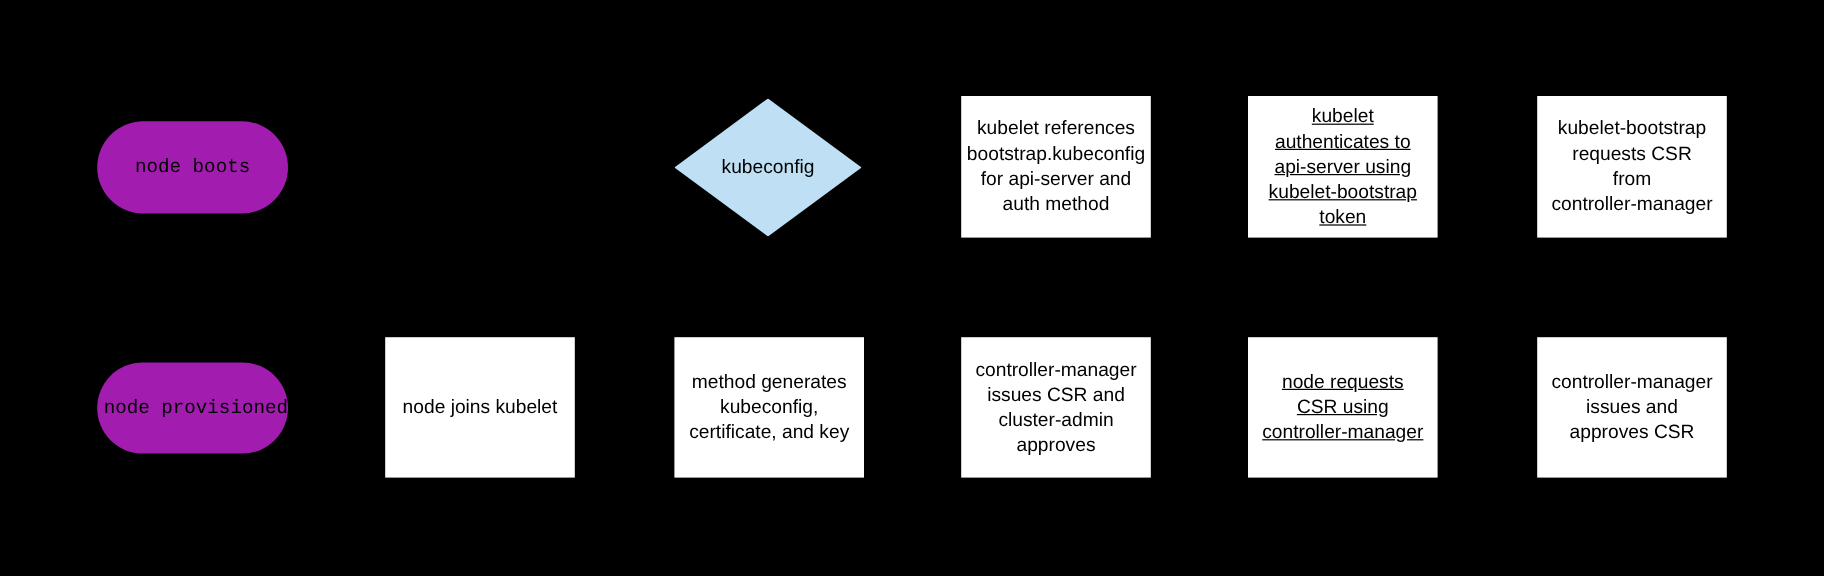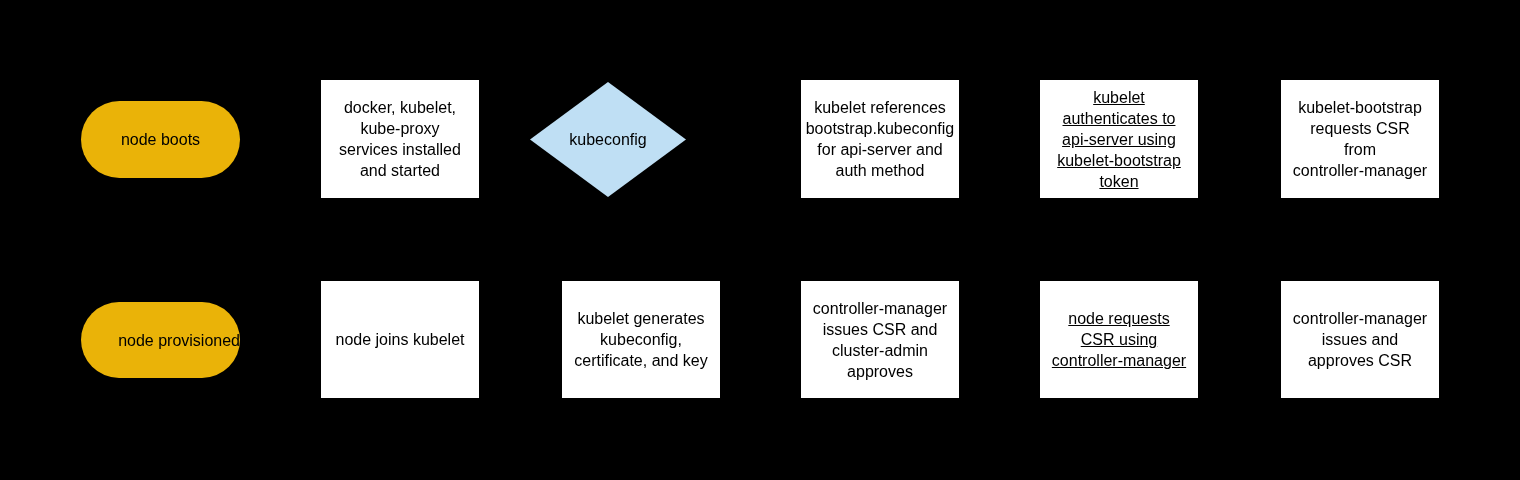--- a/index.html
+++ b/index.html
@@ -32,56 +32,51 @@
     flex: 0 0 auto;
   }
   .process {
     background: #ffffff;
     width: 158px;
     height: 118px;
   }
   .r1-proc { top: 80px; height: 118px; }
   .r2-proc { top: 281px; height: 117px; }
   .terminal {
-    background: #eab308;
+    background: #a21caf;
     width: 159px;
     height: 77px;
     border-radius: 39px;
+    font-family: Liberation Mono, monospace;
   }
   .r1-term { left: 81px; top: 101px; height: 77px; }
   .r2-term { left: 81px; top: 302px; height: 76px; justify-content: flex-end; }
   .decision {
     background: #bfdff4;
     width: 156px;
     height: 115px;
-    left: 530px;
+    left: 562px;
     top: 82px;
     clip-path: polygon(50% 0%, 100% 50%, 50% 100%, 0% 50%);
   }
   .c2 { left: 321px; }
   .c3 { left: 562px; }
   .c4 { left: 801px; text-align: center; }
   .c5 { left: 1040px; text-decoration: underline; }
   .c6 { left: 1281px; }
 </style>
 </head>
 <body>
 
 <div class="canvas">
 
   <div class="node terminal r1-term">
     <span class="lbl">node boots</span>
   </div>
 
-  <div class="node process r1-proc c2">
-    <span class="lbl">docker, kubelet,
-kube-proxy
-services installed
-and started</span>
-  </div>
 
   <div class="node decision">
     <span class="lbl">kubeconfig</span>
   </div>
 
   <div class="node process r1-proc c4">
     <span class="lbl">kubelet references
 bootstrap.kubeconfig
 for api-server and
 auth method</span>
@@ -104,21 +99,21 @@
 
   <div class="node terminal r2-term">
     <span class="lbl">node provisioned</span>
   </div>
 
   <div class="node process r2-proc c2">
     <span class="lbl">node joins kubelet</span>
   </div>
 
   <div class="node process r2-proc c3">
-    <span class="lbl">kubelet generates
+    <span class="lbl">method generates
 kubeconfig,
 certificate, and key</span>
   </div>
 
   <div class="node process r2-proc c4">
     <span class="lbl">controller-manager
 issues CSR and
 cluster-admin
 approves</span>
   </div>

